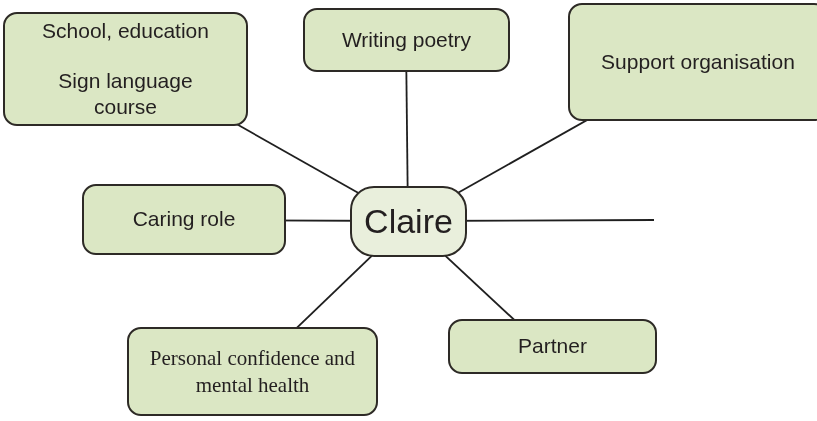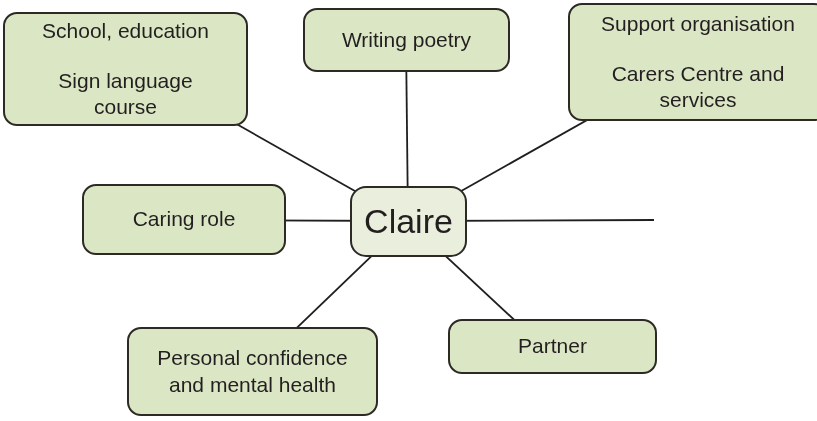--- a/index.html
+++ b/index.html
@@ -50,26 +50,26 @@
     color: var(--text);
     font-size: 21px;
     line-height: 1.25;
   }
   .node .line + .line { margin-top: 24px; }
   .node-school   { left: 3px;   top: 12px;   width: 245px; height: 114px; }
   .node-poetry   { left: 303px; top: 8px;   width: 207px; height: 64px;  }
   .node-support  { left: 568px; top: 3px;   width: 260px; height: 118px; }
   .node-caring   { left: 62px;  top: 184px; width: 204px; height: 71px; margin-left: 20px;  }
   .node-family   { left: 551px; top: 186px; width: 206px; height: 68px;  }
-  .node-personal { left: 127px; top: 327px; width: 251px; height: 89px;  }
+  .node-personal { left: 127px; top: 327px; width: 251px; height: 89px; font-family: Liberation Serif, serif;  }
   .node-partner  { left: 448px; top: 319px; width: 209px; height: 55px;  }
   .node-center   {
     left: 350px; top: 186px; width: 117px; height: 71px;
     background: var(--center-fill);
-    border-radius: 16px;
+    border-radius: 24px;
     font-size: 34px;
   }
   .node-school .wrap-narrow   { max-width: 170px; }
   .node-support .wrap-narrow  { max-width: 200px; }
   .node-personal .wrap-narrow { max-width: 207px; }
 </style>
 </head>
 <body>
 
 <div class="canvas">
@@ -88,21 +88,20 @@
     <span class="line">School, education</span>
     <span class="line wrap-narrow">Sign language course</span>
   </div>
 
   <div class="node node-poetry">
     <span class="line">Writing poetry</span>
   </div>
 
   <div class="node node-support">
     <span class="line">Support organisation</span>
-    <span class="line wrap-narrow">Carers Centre and services</span>
   </div>
 
   <div class="node node-caring">
     <span class="line">Caring role</span>
   </div>
 
   <div class="node node-center">
     <span class="line">Claire</span>
   </div>
 

